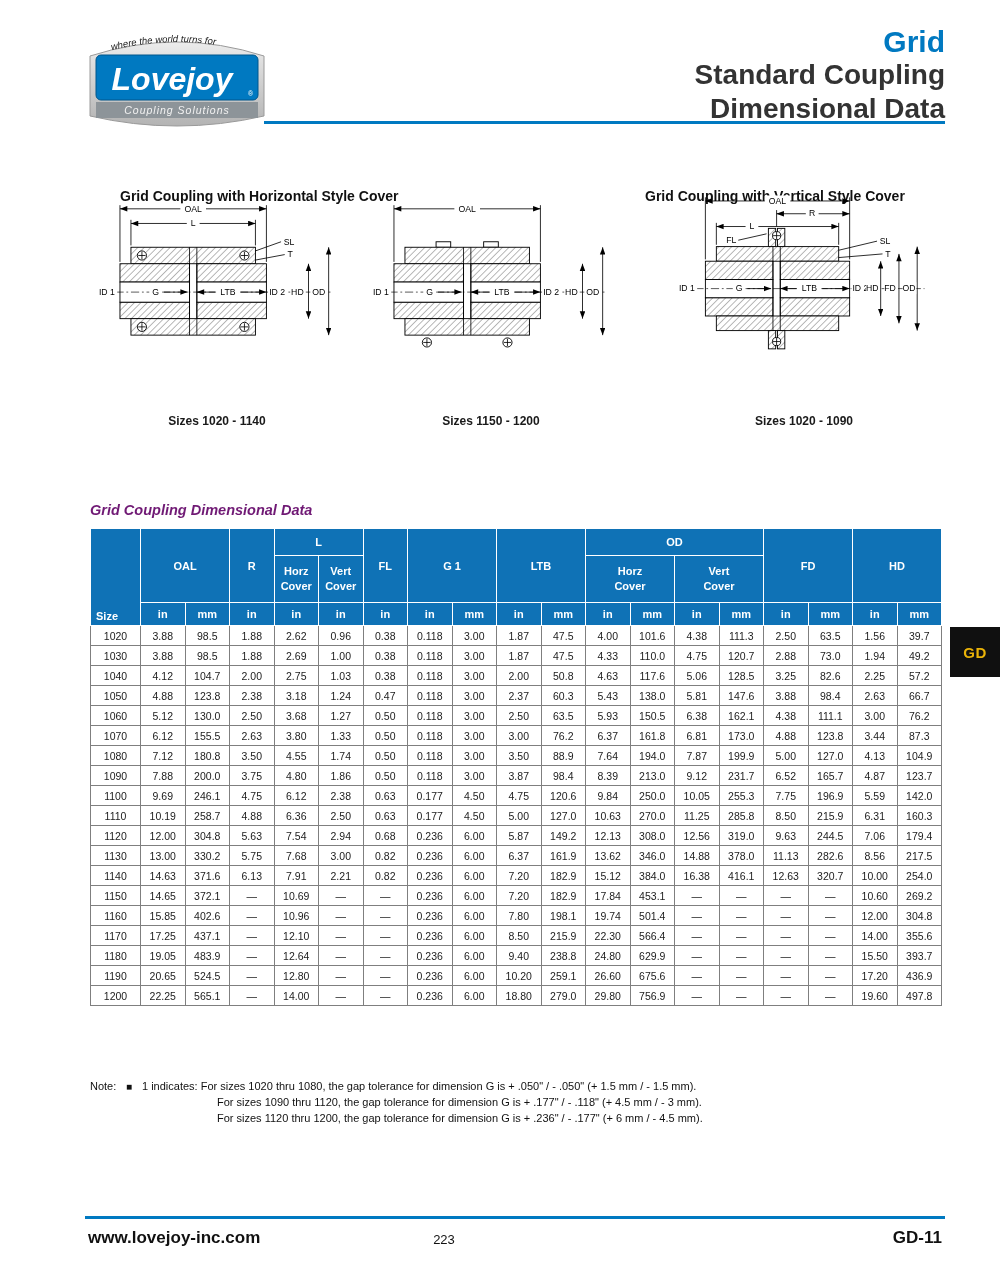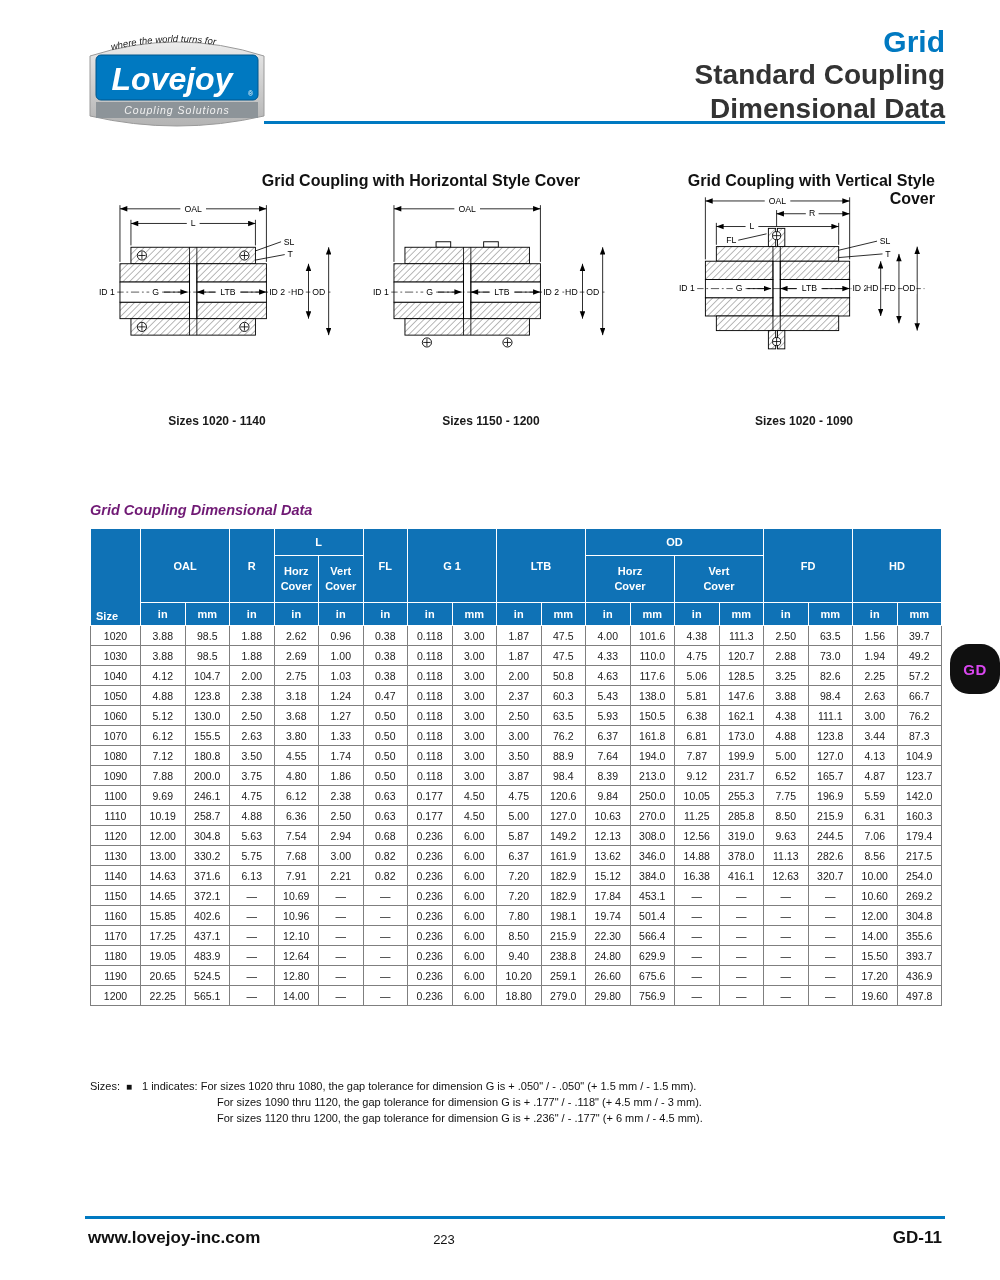--- a/index.html
+++ b/index.html
@@ -7,21 +7,21 @@
           font-family:"Liberation Sans", sans-serif; color:#1a1a1a; overflow:hidden; }
 
   
   .logo { position:absolute; left:82px; top:24px; width:190px; height:110px; }
   .title-block { position:absolute; right:55px; top:26px; text-align:right; }
   .product { font-size:30px; font-weight:bold; color:#0079c1; line-height:1.05; }
   .doc-title, .doc-subtitle { font-size:28px; font-weight:bold; color:#333; line-height:1.22; }
   .header-rule { position:absolute; left:264px; top:121px; width:681px; height:3px; background:#0079c1; }
 
   
-  .fig-cap { position:absolute; font-weight:bold; font-size:16px; text-align:right; color:#111; }
+  .fig-cap { position:absolute; font-weight:bold; font-size:14px; text-align:left; color:#111;margin-top:16px; }
   .fig-cap-left { left:120px; top:172px; width:460px; }
   .fig-cap-right { left:645px; top:172px; width:290px; }
 
   .figwrap { position:absolute; }
   .fig1 { left:98px;  top:196px; width:238px; }
   .fig2 { left:372px; top:196px; width:238px; }
   .fig3 { left:678px; top:190px; width:252px; }
   .size-cap { position:absolute; top:414px; font-weight:bold; font-size:12px; text-align:center; }
   .size-cap1 { left:98px;  width:238px; }
   .size-cap2 { left:372px; width:238px; }
@@ -38,22 +38,22 @@
                border:1.5px solid #555; }
   table.dims thead th { background:#0f72b6; color:#fff; border:1px solid #fff; font-size:11px; font-weight:bold; padding:2px 1px; }
   table.dims thead tr.grp th { height:22px; }
   table.dims thead th.two-line { white-space:pre-line; line-height:1.35; height:42px; vertical-align:middle; }
   table.dims thead tr.units th { height:18px; font-size:11px; }
   table.dims thead th.size-head { text-align:left; vertical-align:bottom; padding-left:5px; padding-bottom:3px; }
   table.dims tbody td { border:1px solid #7f7f7f; text-align:center; font-size:10.5px; height:19px; padding:0 1px; background:#fff; }
   table.dims tbody td.size-cell { font-weight:normal; }
 
   
-  .side-tab { position:absolute; right:0; top:644px; width:50px; height:50px; background:#101010; color:#d946ef;
-              display:flex; align-items:center; justify-content:center; font-weight:bold; font-size:15px; letter-spacing:0.5px;border-radius:19px; }
+  .side-tab { position:absolute; right:0; top:627px; width:50px; height:50px; background:#101010; color:#eab308;
+              display:flex; align-items:center; justify-content:center; font-weight:bold; font-size:15px; letter-spacing:0.5px; }
 
   
   .notes { position:absolute; left:90px; top:1080px; width:780px; font-size:11px; color:#111; }
   .note-line { margin-bottom:4px; }
   .note-label { display:inline-block; width:36px; font-weight:normal; }
   .note-marker { display:inline-block; width:16px; color:#111; font-size:10px; }
   .note-indent { margin-left:127px; }
 
   
   .footer-rule { position:absolute; left:85px; top:1216px; width:860px; height:3px; background:#0079c1; }
@@ -757,21 +757,21 @@
           <td>19.60</td>
           <td>497.8</td>
         </tr>
       </tbody>
   </table>
 
   <div class="side-tab">GD</div>
 
   <div class="notes">
     <div class="note-line">
-      <span class="note-label">Sizes:</span><span class="note-marker">■</span><span>1 indicates: For sizes 1020 thru 1080, the gap tolerance for dimension G is + .050" / - .050" (+ 1.5 mm / - 1.5 mm).</span>
+      <span class="note-label">Note:</span><span class="note-marker">■</span><span>1 indicates: For sizes 1020 thru 1080, the gap tolerance for dimension G is + .050" / - .050" (+ 1.5 mm / - 1.5 mm).</span>
     </div>
     <div class="note-line note-indent"><span>For sizes 1090 thru 1120, the gap tolerance for dimension G is + .177" / - .118" (+ 4.5 mm / - 3 mm).</span></div>
     <div class="note-line note-indent"><span>For sizes 1120 thru 1200, the gap tolerance for dimension G is + .236" / - .177" (+ 6 mm / - 4.5 mm).</span></div>
   </div>
 
   <div class="footer-rule"></div>
   <div class="footer-url">www.lovejoy-inc.com</div>
   <div class="footer-page">223</div>
   <div class="footer-code">GD-11</div>
 

